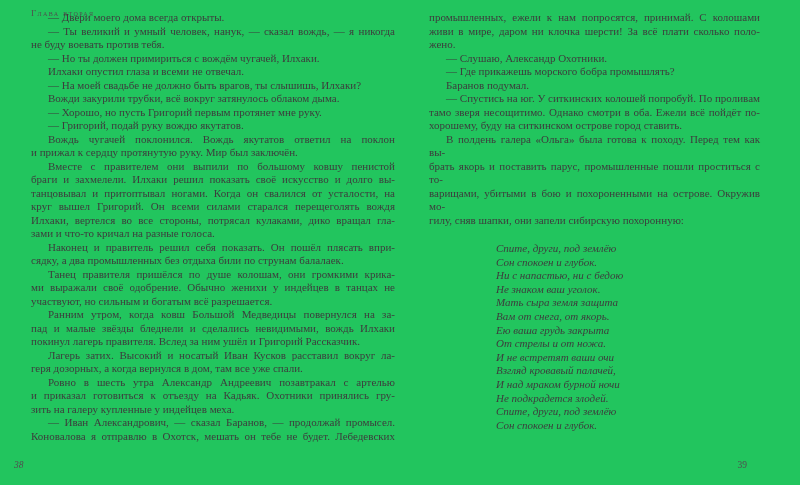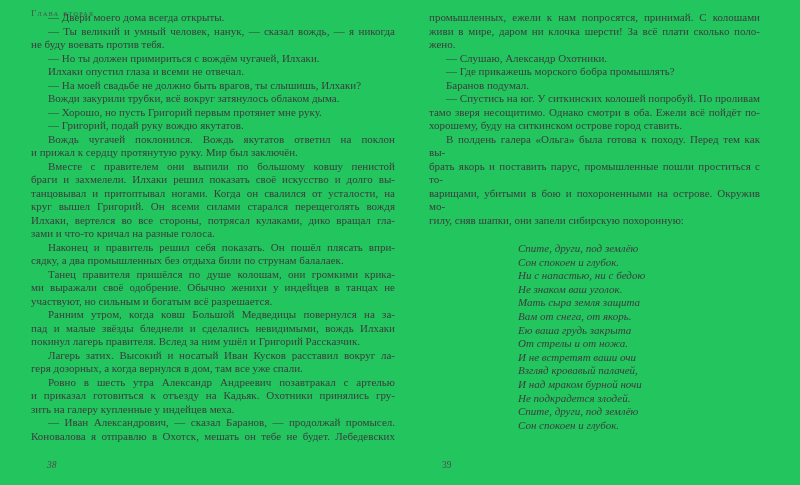--- a/index.html
+++ b/index.html
@@ -35,36 +35,36 @@
   .line {
     text-align: justify;
     text-align-last: justify;
     white-space: normal;
   }
   .line.last  { text-align-last: left; }
   .line.first { text-indent: 17px; }
 
   .poem {
     margin-top: 15px;
-    margin-left: 89px;
+    margin-left: 67px;
     font-style: italic;
   }
   .poem .pline {
     text-align: left;
     line-height: 13.6px;
   }
 
   .page-number {
     position: absolute;
     top: 460px;
     font-size: 9.5px;
     color: #4f4f4f;
   }
-  .page-number.left  { left: 47px; font-style: italic; }
-  .page-number.right { left: 442px; width: 331px; text-align: left; }
+  .page-number.left  { left: 14px; font-style: italic; }
+  .page-number.right { left: 416px; width: 331px; text-align: right; }
 </style>
 </head>
 <body>
 
 <div class="spread">
 
   <div class="chapter-header">Глава вторая</div>
 
   <div class="page-text left" id="left-text">
       <div class="para">

